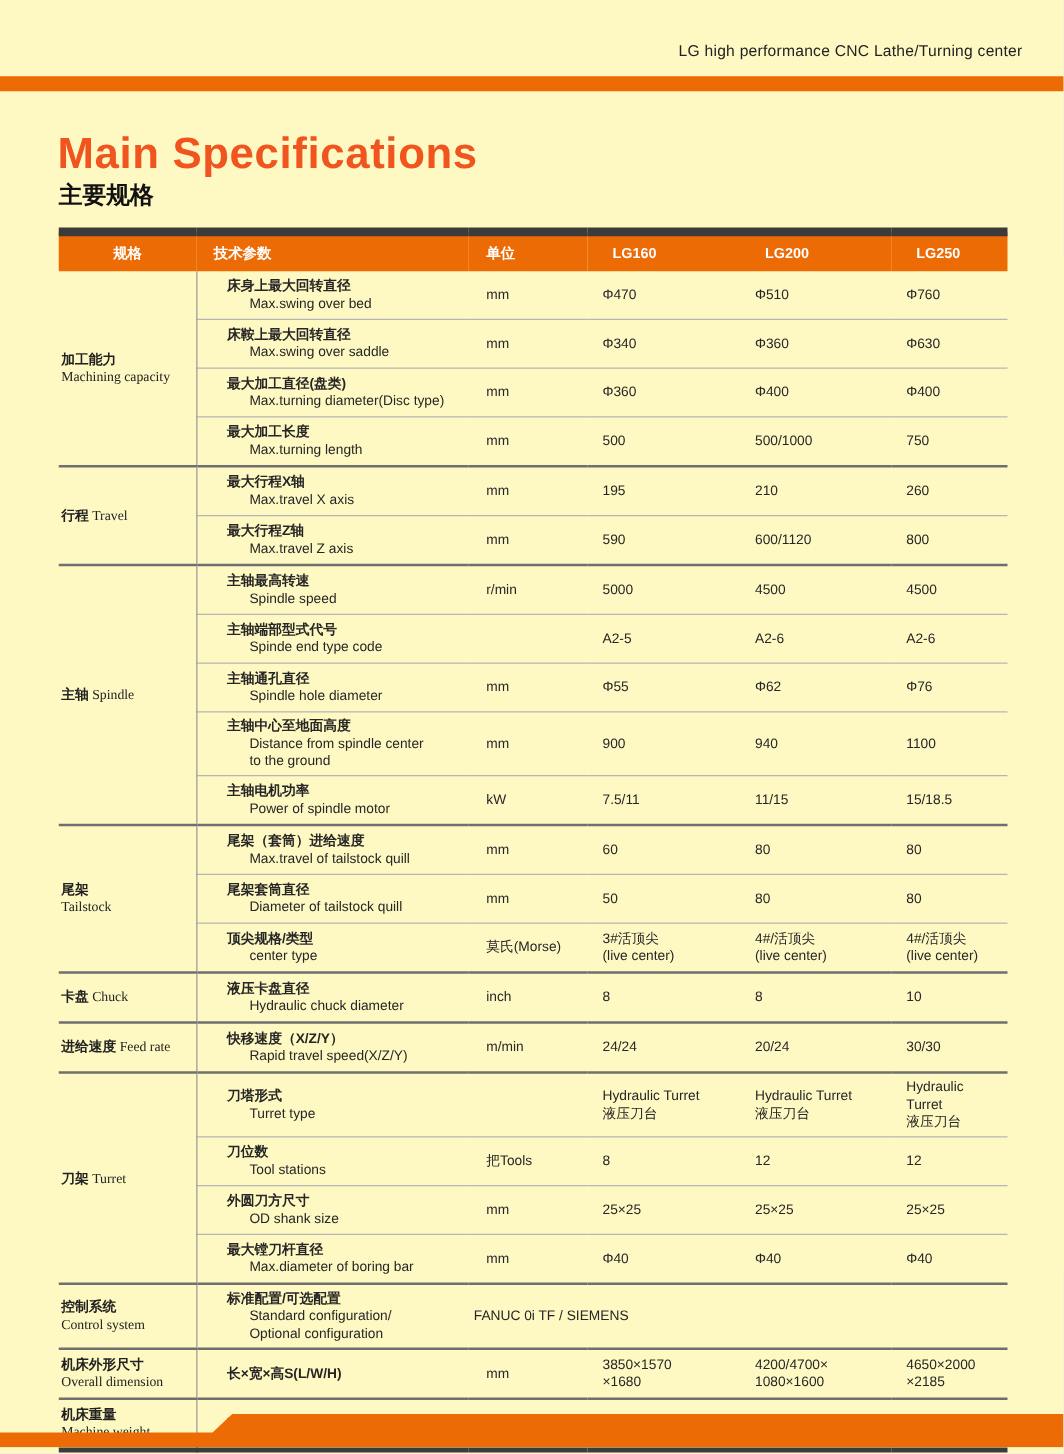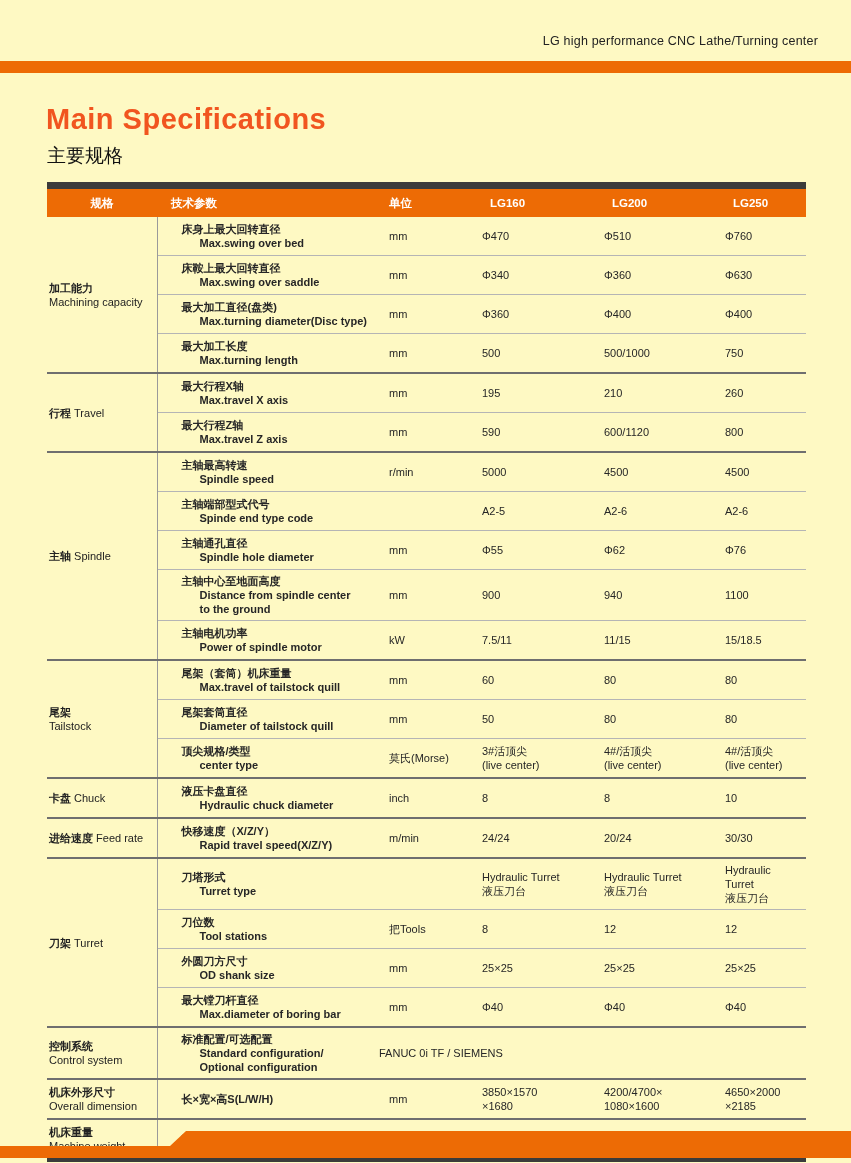--- a/index.html
+++ b/index.html
@@ -3,22 +3,22 @@
 <meta charset="utf-8">
 <style>
   html,body{margin:0;padding:0;background:#e8e8e8;}
   .page{
     position:relative;width:851px;height:1163px;background:#fef9c3;
     font-family:"Liberation Sans","DejaVu Sans",sans-serif;color:#262626;
     margin:0 auto;overflow:hidden;
   }
   .top-header{position:absolute;top:34px;right:33px;font-size:12.5px;color:#222;letter-spacing:.2px;}
   .top-bar{position:absolute;top:61px;left:0;width:851px;height:12px;background:#ED6B05;}
-  .page-title{position:absolute;top:103px;left:46px;font-size:29px;font-weight:bold;color:#F1551F;letter-spacing:.5px;}
-  .page-subtitle{position:absolute;top:143px;left:47px;font-size:19px;font-weight:normal;color:#111;}
+  .page-title{position:absolute;top:103px;left:46px;font-size:35px;font-weight:bold;color:#F1551F;letter-spacing:.5px;}
+  .page-subtitle{position:absolute;top:143px;left:47px;font-size:19px;font-weight:bold;color:#111;}
 
   table.spec{
     position:absolute;top:182px;left:47px;width:759px;
     border-collapse:collapse;table-layout:fixed;
     border-top:7px solid #3B3B3B;border-bottom:4px solid #3B3B3B;
     font-size:11px;line-height:14px;
   }
   col.c-spec{width:110px}col.c-param{width:218px}col.c-unit{width:95px}
   col.c-m1{width:122px}col.c-m2{width:121px}col.c-m3{width:93px}
 
@@ -28,26 +28,27 @@
   }
   th.h-spec{text-align:center;}
   th.h-param{padding-left:14px;}
   th.h-unit{padding-left:14px;}
   th.h-model{padding-left:20px;}
 
   td{vertical-align:middle;padding:4px 4px;height:30px;}
   td.g{
     border-right:1px solid #9a9a9a;padding-left:2px;vertical-align:middle;
     color:#222;
+    font-family:Liberation Serif, serif;
   }
   td.g .gzh{font-weight:bold;}
   td.g .gen{font-weight:normal;}
   td.p{padding-left:24px;}
   td.p .zh{font-weight:bold;}
-  td.p .en{font-weight:bold;white-space:pre-line;padding-left:18px;}
+  td.p .en{font-weight:normal;white-space:pre-line;padding-left:18px;}
   td.u{padding-left:14px;white-space:pre-line;}
   td.v{padding-left:12px;white-space:pre-line;}
   td.span-val{padding-right:40px;}
 
   tr.rb td{border-top:1px solid #b5b5b5;}
   tr.gb td{border-top:2px solid #6f6f6f;}
 
   .footer-band{
     position:absolute;top:1131px;left:0;width:851px;height:27px;background:#ED6B05;
     -webkit-clip-path:polygon(0 15px,170px 15px,186px 0,100% 0,100% 100%,0 100%);
@@ -209,21 +210,21 @@
         <td class="v">11/15</td>
         <td class="v">15/18.5</td>
       </tr>
 
       <tr class="gb">
         <td class="g" rowspan="3">
           <div class="gzh">尾架</div>
             <div class="gen">Tailstock</div>
         </td>
         <td class="p">
-          <div class="zh">尾架（套筒）机床重量</div>
+          <div class="zh">尾架（套筒）进给速度</div>
             <div class="en">Max.travel of tailstock quill</div>
         </td>
         <td class="u">mm</td>
         <td class="v">60</td>
         <td class="v">80</td>
         <td class="v">80</td>
       </tr>
       <tr class="rb">
         <td class="p">
           <div class="zh">尾架套筒直径</div>

